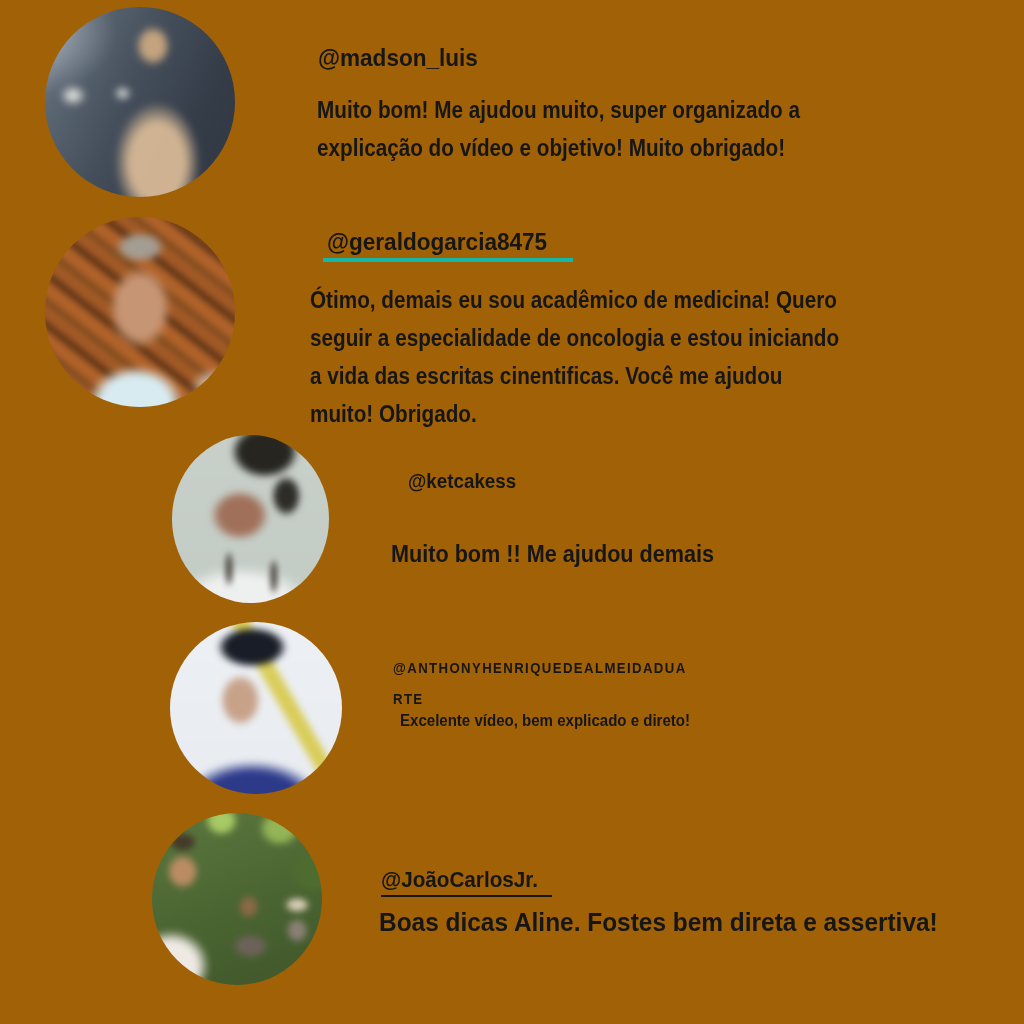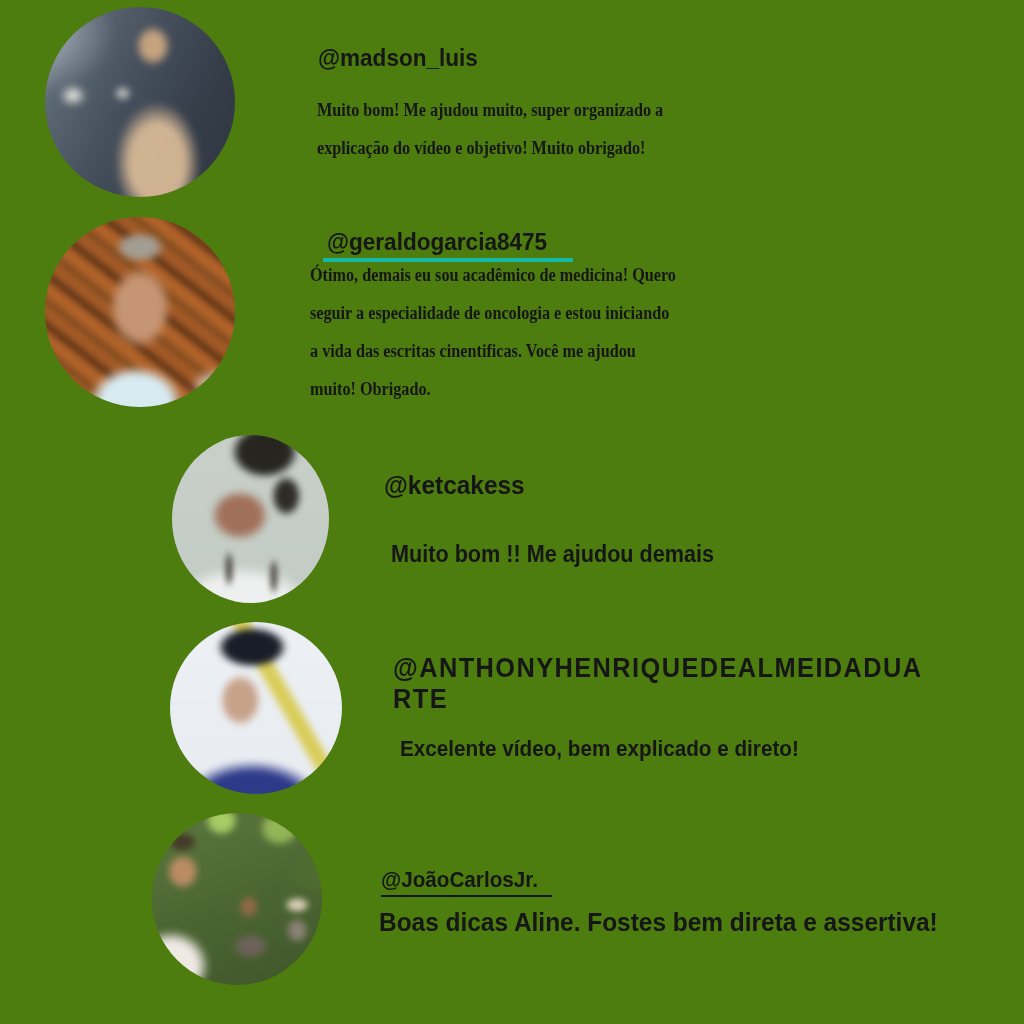--- a/index.html
+++ b/index.html
@@ -1,17 +1,17 @@
 <!DOCTYPE html>
 <html><head>
 <meta charset="utf-8">
 <style>
   html,body{margin:0;padding:0;background:#ffffff;}
   #canvas{
-    position:relative;width:1024px;height:1024px;background:#4d7c0f;overflow:hidden;
+    position:relative;width:1024px;height:1024px;background:#a16207;overflow:hidden;
     font-family:"Liberation Sans",sans-serif;color:#161616;
   }
   
   .av{position:absolute;border-radius:50%;overflow:hidden;}
   .av .ph{position:absolute;inset:-7%;filter:blur(3px);}
   .a1{left:45px;top:7px;width:190px;height:190px;}
   .a1 .ph{background:
     radial-gradient(26px 30px at 56% 24%, #c4a37e 0 40%, rgba(196,163,126,0) 70%),
     radial-gradient(60px 85px at 58% 78%, rgba(215,185,150,.95) 0 45%, rgba(205,175,140,0) 72%),
     radial-gradient(22px 18px at 19% 47%, rgba(255,255,245,.95), rgba(255,255,245,0) 65%),
@@ -54,29 +54,29 @@
     radial-gradient(24px 22px at 42% 10%, #a7ca64 0 45%, rgba(167,202,100,0) 70%),
     radial-gradient(34px 30px at 90% 36%, #4f6c30 0 50%, rgba(79,108,48,0) 72%),
     linear-gradient(160deg,#5d7a40 0%,#4a6431 55%,#3e5429 100%);}
   
   .abs{position:absolute;}
   .ln{white-space:nowrap;transform:scaleX(.9);transform-origin:0 50%;font-weight:700;}
   .ln2{white-space:nowrap;transform:scaleX(.94);transform-origin:0 50%;font-weight:700;}
   .user{font-weight:700;}
   .u{display:inline-block;border-bottom:4px solid #14b8a6;padding:0 12px 2px 4px;margin-left:-4px;}
   .u5{display:inline-block;border-bottom:2px solid #161616;padding:0 4px 2px 0;}
-  .big{font-size:18px;line-height:38px;font-family:Liberation Serif, serif;}
+  .big{font-size:23px;line-height:38px;}
   .t1u{left:318px;top:44px;font-size:24px;}
   .t1c{left:317px;top:91px;}
   .t2u{left:327px;top:228px;font-size:24px;}
-  .t2c{left:310px;top:256px;}
-  .t3u{left:384px;top:470px;font-size:26px;}
+  .t2c{left:310px;top:281px;}
+  .t3u{left:408px;top:470px;font-size:20px;}
   .t3c{left:391px;top:541px;font-size:23px;}
-  .t4u{left:393px;top:653px;font-size:27px;line-height:31px;letter-spacing:1.5px;}
-  .t4c{left:400px;top:736px;font-size:22px;}
+  .t4u{left:393px;top:653px;font-size:14px;line-height:31px;letter-spacing:1.5px;}
+  .t4c{left:400px;top:712px;font-size:16px;}
   .t5u{left:381px;top:867px;font-size:22px;text-align:right;}
   .t5c{left:379px;top:907px;font-size:26px;}
 </style>
 </head>
 <body>
 
 <div id="canvas">
 
   <div>
     <div class="av a1">

